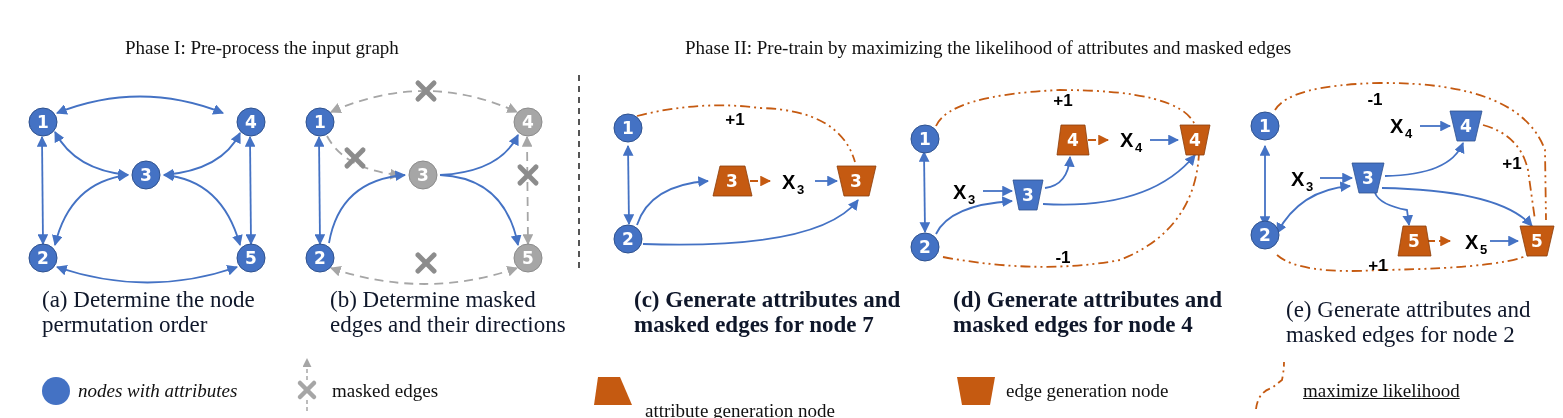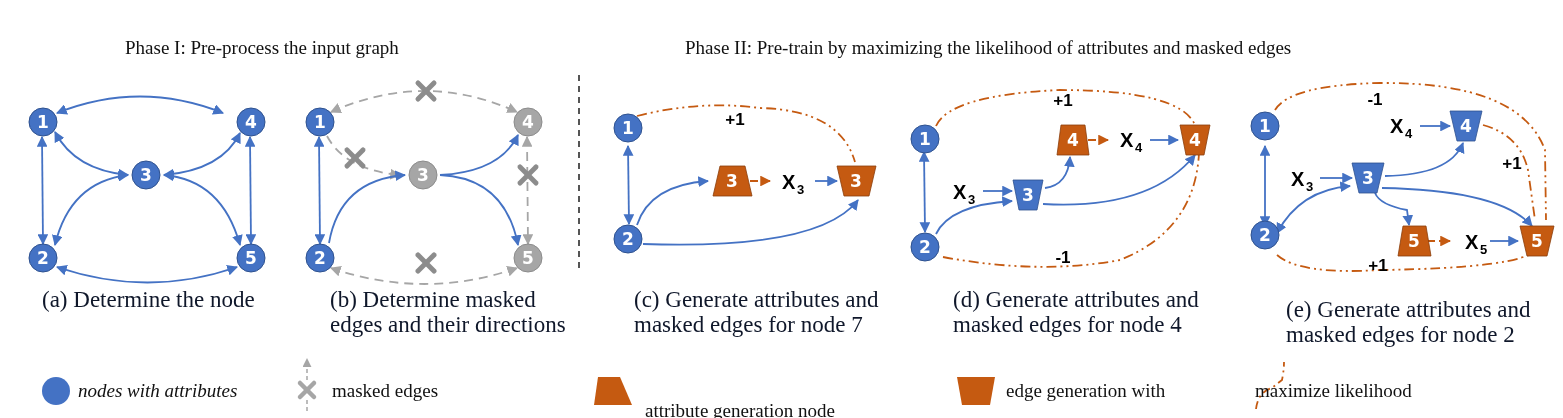--- a/index.html
+++ b/index.html
@@ -265,35 +265,36 @@
     <path d="M957,377 L995,377 L990,405 L962,405 Z" fill="#c55a11"></path>
     <path d="M1256,409 Q1258,392 1272,388 L1282,380 Q1284,370 1284,362" fill="none" stroke="#c55a11" stroke-width="1.8" stroke-dasharray="8,4,2,4"></path>
   </g>
 </svg>
 
 <div class="phase-title" style="left:125px; top:37px;">Phase I: Pre-process the input graph</div>
 <div class="phase-title" style="left:685px; top:37px;">Phase II: Pre-train by maximizing the likelihood of attributes and masked edges</div>
 
 <div class="caption" style="left:42px; top:287px;">
   <div>(a) Determine the node</div>
+  <div>permutation order</div>
 </div>
 <div class="caption" style="left:292px; top:287px;margin-left:38px;">
   <div>(b) Determine masked</div>
   <div>edges and their directions</div>
 </div>
-<div class="caption" style="left:634px; top:287px;">
+<div class="caption" style="left:634px; top:287px;font-weight:bold;">
   <div>(c) Generate attributes and</div>
   <div>masked edges for node 7</div>
 </div>
-<div class="caption" style="left:953px; top:287px;">
+<div class="caption" style="left:953px; top:287px;font-weight:bold;">
   <div>(d) Generate attributes and</div>
   <div>masked edges for node 4</div>
 </div>
 <div class="caption" style="left:1286px; top:297px;">
   <div>(e) Generate attributes and</div>
   <div>masked edges for node 2</div>
 </div>
 
 <div class="legend-label" style="left:78px; top:380px;font-style:italic;">nodes with attributes</div>
 <div class="legend-label" style="left:332px; top:380px;text-align:right;">masked edges</div>
 <div class="legend-label" style="left:645px; top:400px;">attribute generation node</div>
-<div class="legend-label" style="left:1006px; top:380px;">edge generation with</div>
-<div class="legend-label" style="left:1255px; top:380px;">maximize likelihood</div>
+<div class="legend-label" style="left:1006px; top:380px;">edge generation node</div>
+<div class="legend-label" style="left:1303px; top:380px;text-decoration:underline;">maximize likelihood</div>
 
 </body></html>

